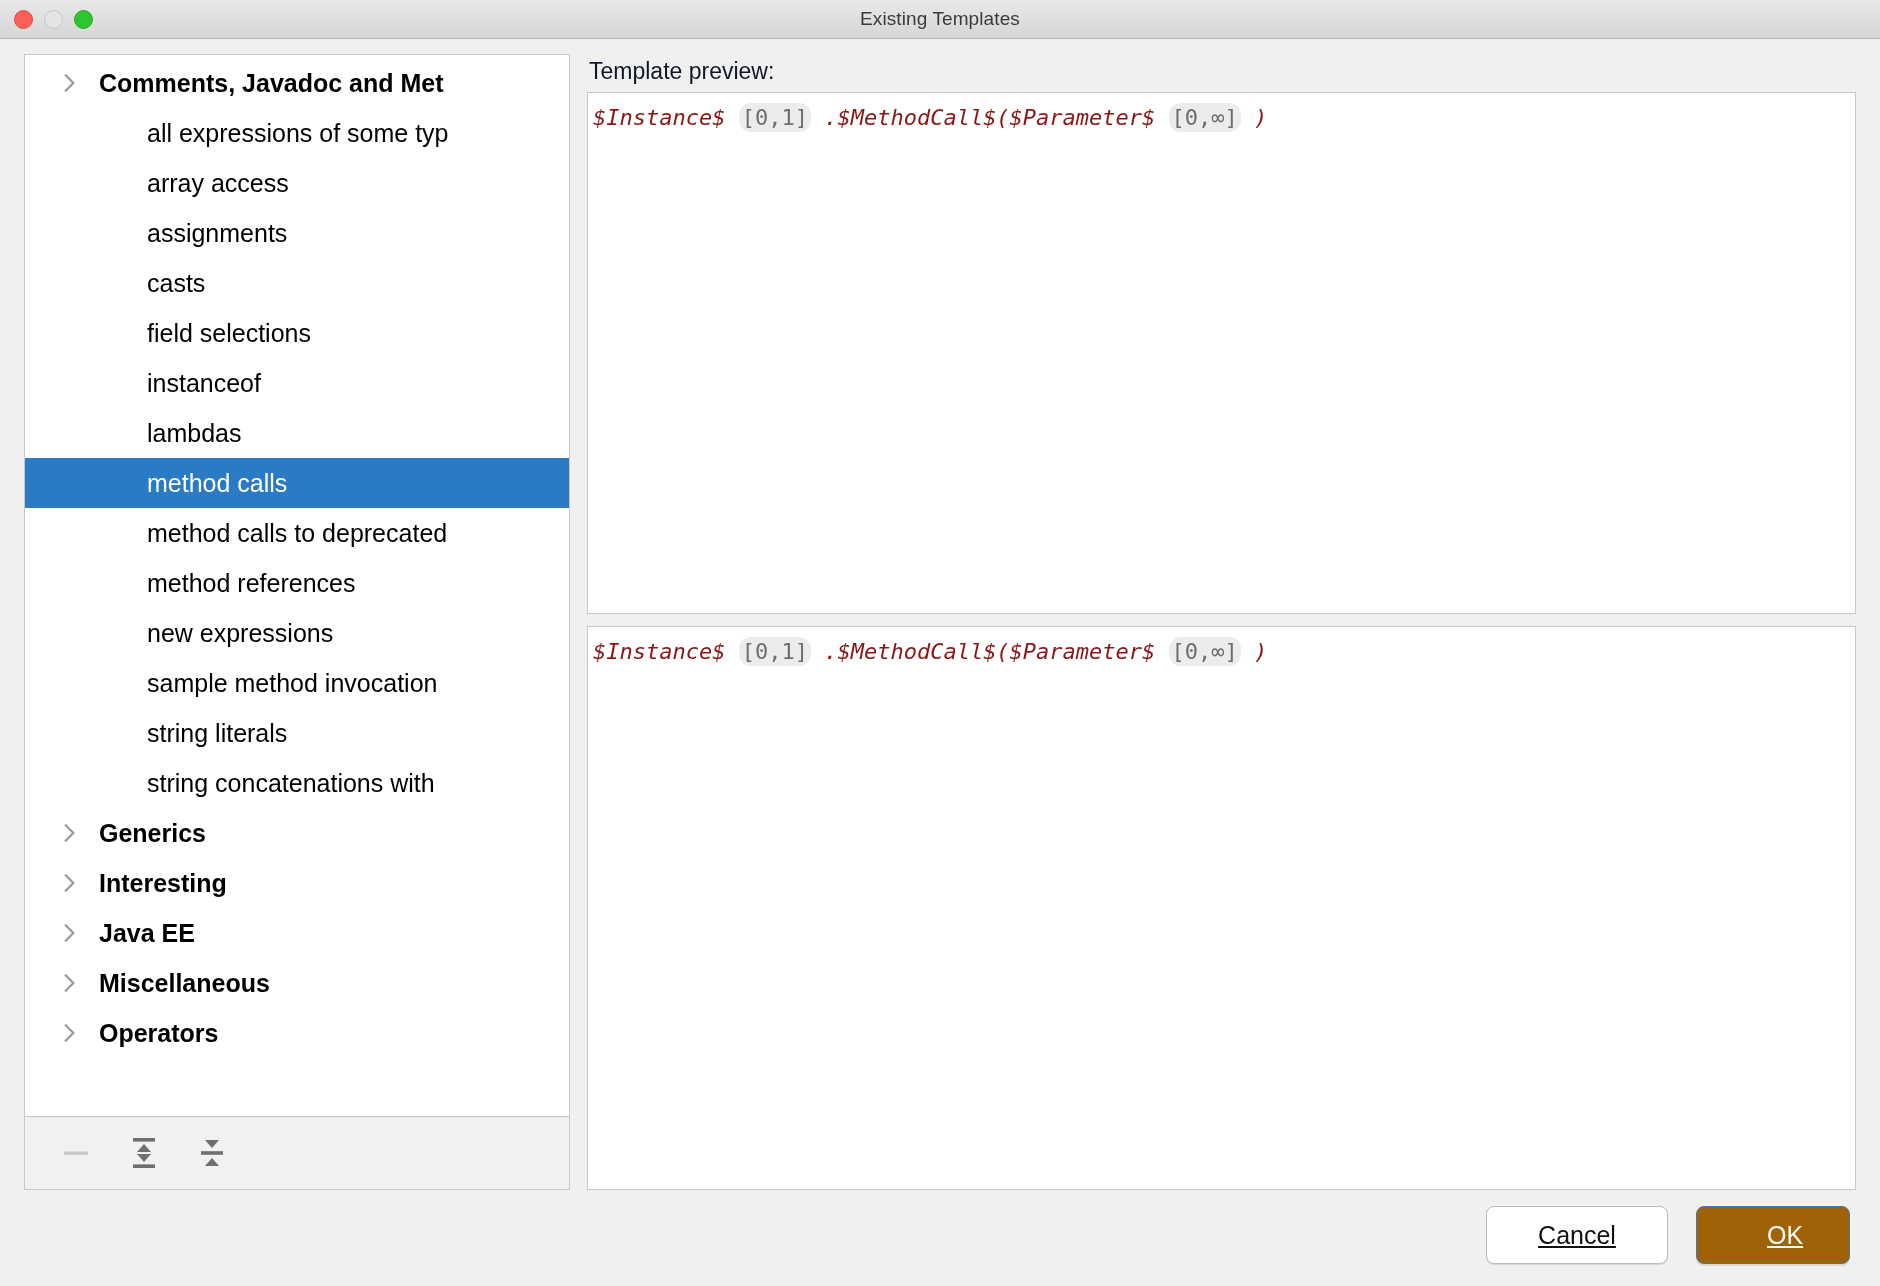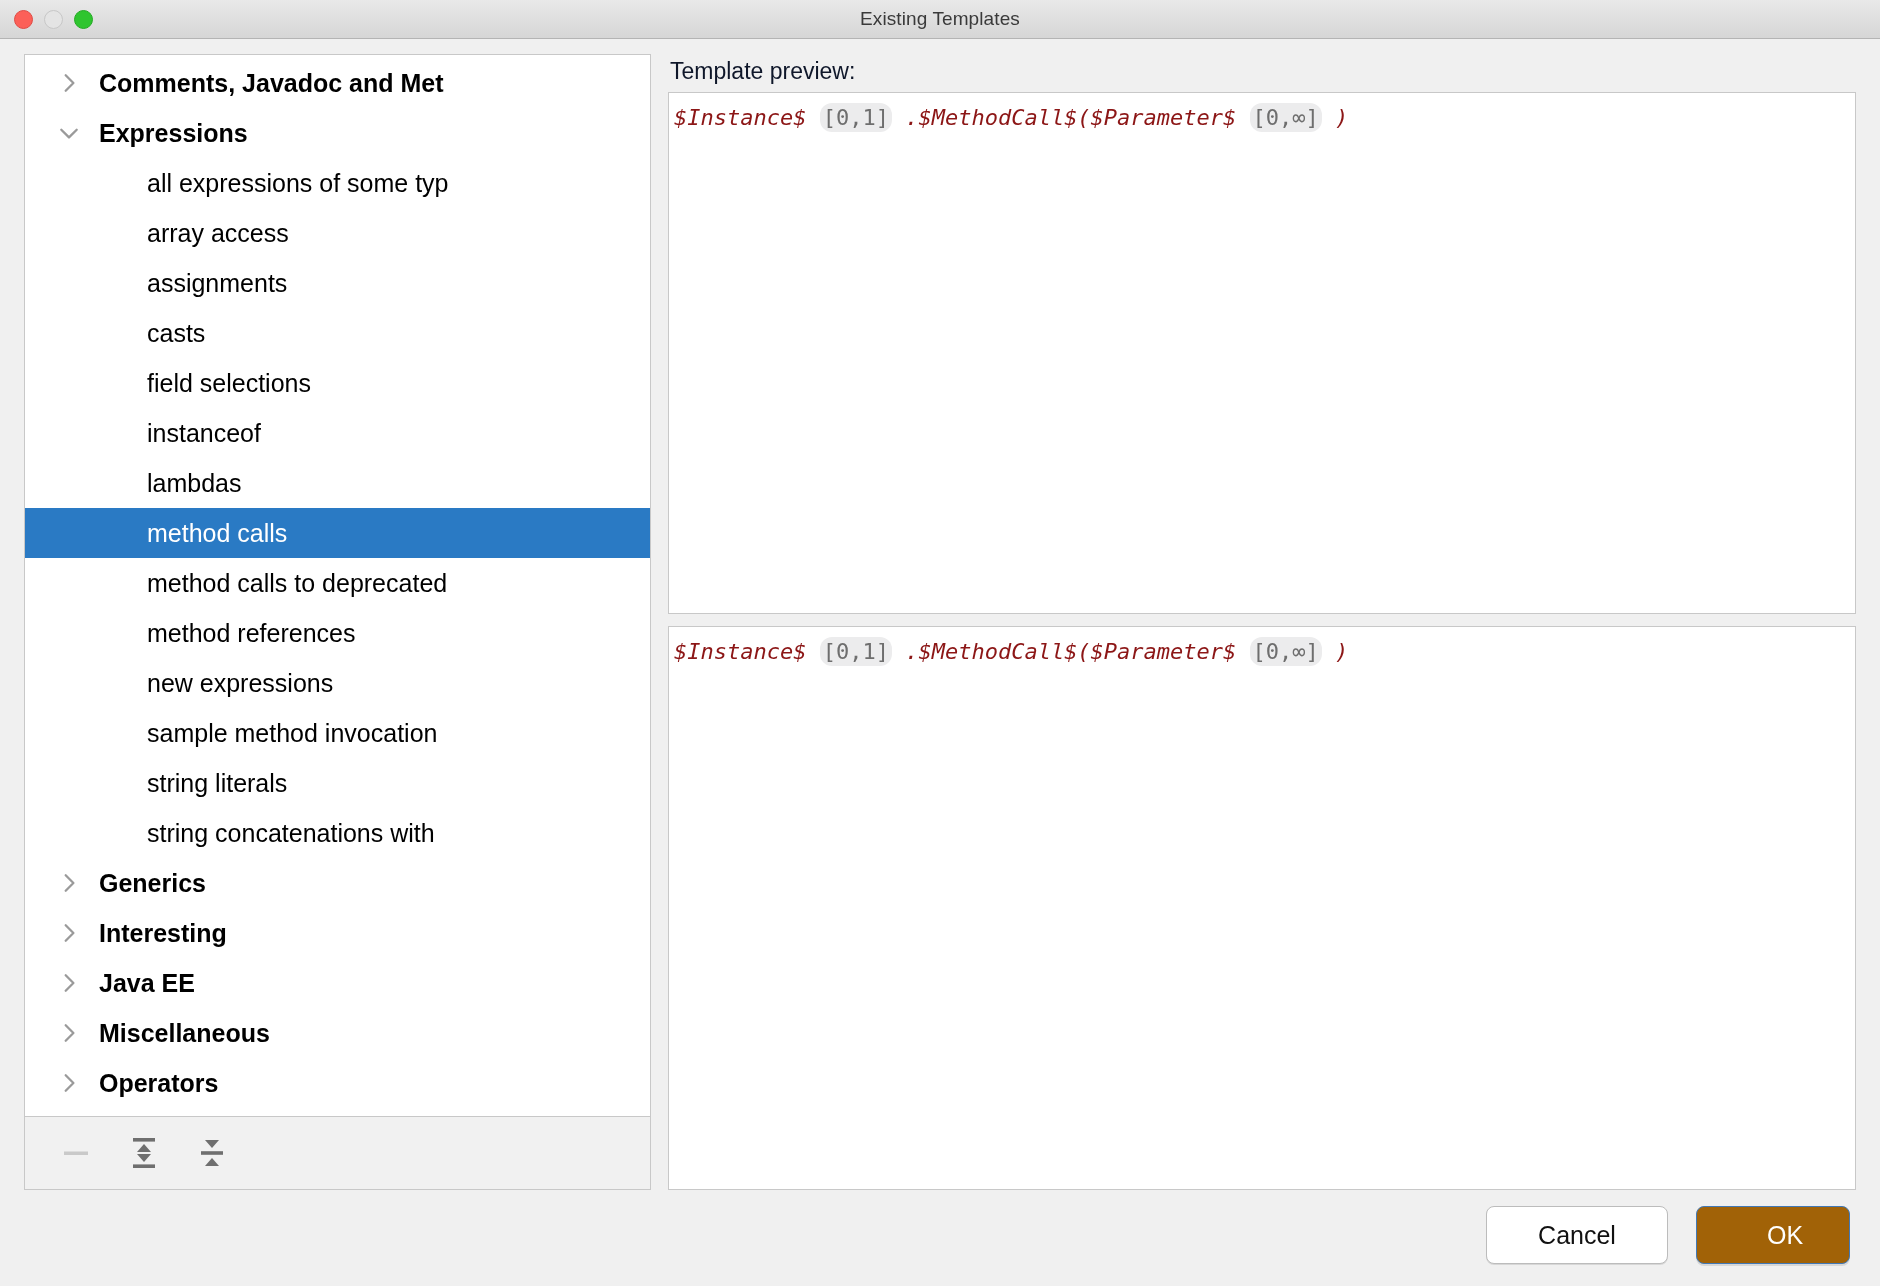--- a/index.html
+++ b/index.html
@@ -54,21 +54,21 @@
   .body {
     position: relative;
     flex: 1 1 auto;
     display: flex;
     padding: 15px 24px 0 24px;
     gap: 17px;
   }
 
   
   .left-col {
-    width: 627px;
+    width: 546px;
     display: flex;
     flex-direction: column;
     padding-bottom: 0;
   }
   .tree-panel {
     flex: 1 1 auto;
     background: #ffffff;
     border: 1px solid #c8c8c8;
     overflow: hidden;
     position: relative;
@@ -172,20 +172,21 @@
     padding: 0 30px 6px 0;
   }
   .btn {
     font-size: 25px;
     border-radius: 8px;
     height: 58px;
     display: flex;
     align-items: center;
     justify-content: center;
     cursor: default;
+    text-decoration: underline;
   }
   .btn-cancel {
     width: 182px;
     background: #ffffff;
     border: 1px solid #bcbcbc;
     color: #111;
     box-shadow: 0 1px 0 rgba(0,0,0,0.10);
   }
   .btn-ok {
     width: 154px;
@@ -215,28 +216,20 @@
     <div class="left-col">
       <div class="tree-panel">
         <div class="tree-scroll" id="tree-rows">
             <div class="tree-row group">
               <span class="chev">
                 <svg width="22" height="22" viewBox="0 0 20 20" fill="none" stroke="#9a9a9a" stroke-width="2.1" stroke-linecap="round" stroke-linejoin="round">
                   <path d="M7 3 L14 10 L7 17"></path>
                 </svg>
               </span>
               <span class="row-label">Comments, Javadoc and Met</span>
-            </div>
-            <div class="tree-row group">
-              <span class="chev">
-                <svg width="22" height="22" viewBox="0 0 20 20" fill="none" stroke="#9a9a9a" stroke-width="2.1" stroke-linecap="round" stroke-linejoin="round">
-                  <path d="M3 7 L10 14 L17 7"></path>
-                </svg>
-              </span>
-              <span class="row-label">Expressions</span>
             </div>
             <div class="tree-row leaf">
               <span class="row-label">all expressions of some typ</span>
             </div>
             <div class="tree-row leaf">
               <span class="row-label">array access</span>
             </div>
             <div class="tree-row leaf">
               <span class="row-label">assignments</span>
             </div>

